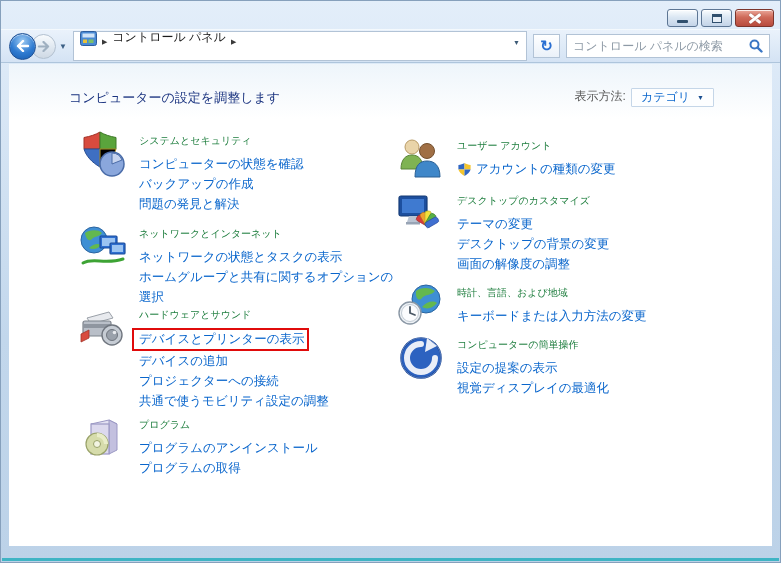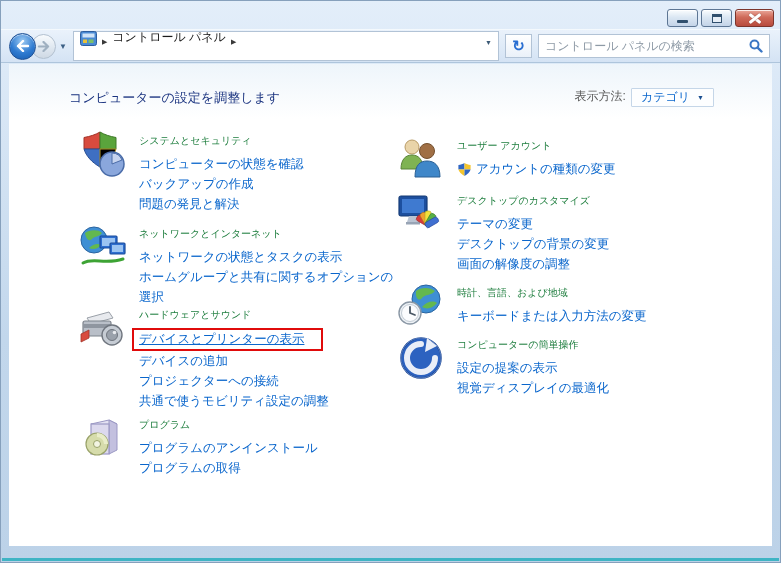--- a/index.html
+++ b/index.html
@@ -69,21 +69,21 @@
   .crumb-label { font-size:12px; color:#1a1a1a; cursor:pointer; }
   .crumb-dd { margin-left:auto; font-size:7px; color:#3c5a76; cursor:pointer; }
 
   .refresh-btn {
     flex:none; width:27px; height:24px; border:1px solid #b2c3d6;
     background:linear-gradient(#ffffff, #eaf1f9);
     color:#2a6fd2; font-size:15px; font-weight:bold; line-height:22px;
     text-align:center; cursor:pointer;
   }
   .searchbox {
-    flex:none; width:232px; height:24px; background:#fff; border:1px solid #b2c3d6;
+    flex:none; width:204px; height:24px; background:#fff; border:1px solid #b2c3d6;
     display:flex; align-items:center; padding:0 6px; gap:12px;
   }
   .searchbox input {
     flex:1; border:none; outline:none; font-size:12px; color:#222;
     font-family:"Liberation Sans", sans-serif; background:transparent;
   }
   .searchbox input::placeholder { color:#8e9aa6; }
 
   
   .content {
@@ -105,21 +105,21 @@
   .view-by-btn .dd { font-size:7px; color:#1b4f91; }
 
   .cat { position:absolute; display:flex; gap:12px; }
   .cat-icon { width:48px; height:48px; flex:none; cursor:pointer; }
   .cat-body { display:flex; flex-direction:column; width:262px; }
   .cat-title { font-size:10px; line-height:21px; color:#1e7e3e; margin-bottom:3px; cursor:pointer; text-decoration:none; }
   .cplink { font-size:12.5px; line-height:20px; color:#0a66cc; text-decoration:none; cursor:pointer; }
   .linkrow { display:flex; align-items:center; gap:4px; }
   .highlight {
     display:inline-block; width:fit-content; border:2px solid #e00b0b;
-    padding:0 17px 1px 5px; margin-left:-7px; line-height:18px;text-decoration:underline;
+    padding:0 3px 1px 5px; margin-left:-7px; line-height:18px;
   }
   
   .cat0 { left:70px; top:66px; }
   .cat1 { left:70px; top:159px; }
   .cat2 { left:70px; top:240px; }
   .cat3 { left:70px; top:350px; }
   
   .cat4 { left:388px; top:71px;justify-content:space-between; }
   .cat5 { left:388px; top:126px; }
   .cat6 { left:388px; top:218px; }

